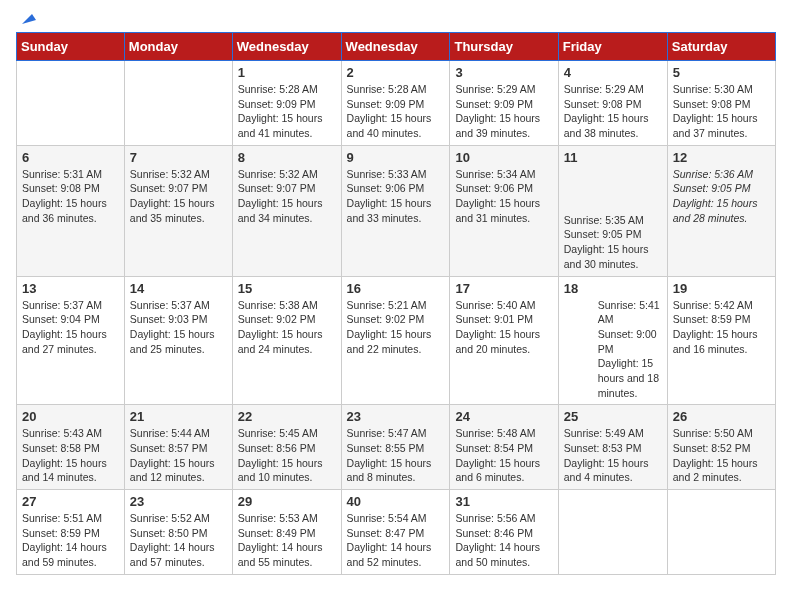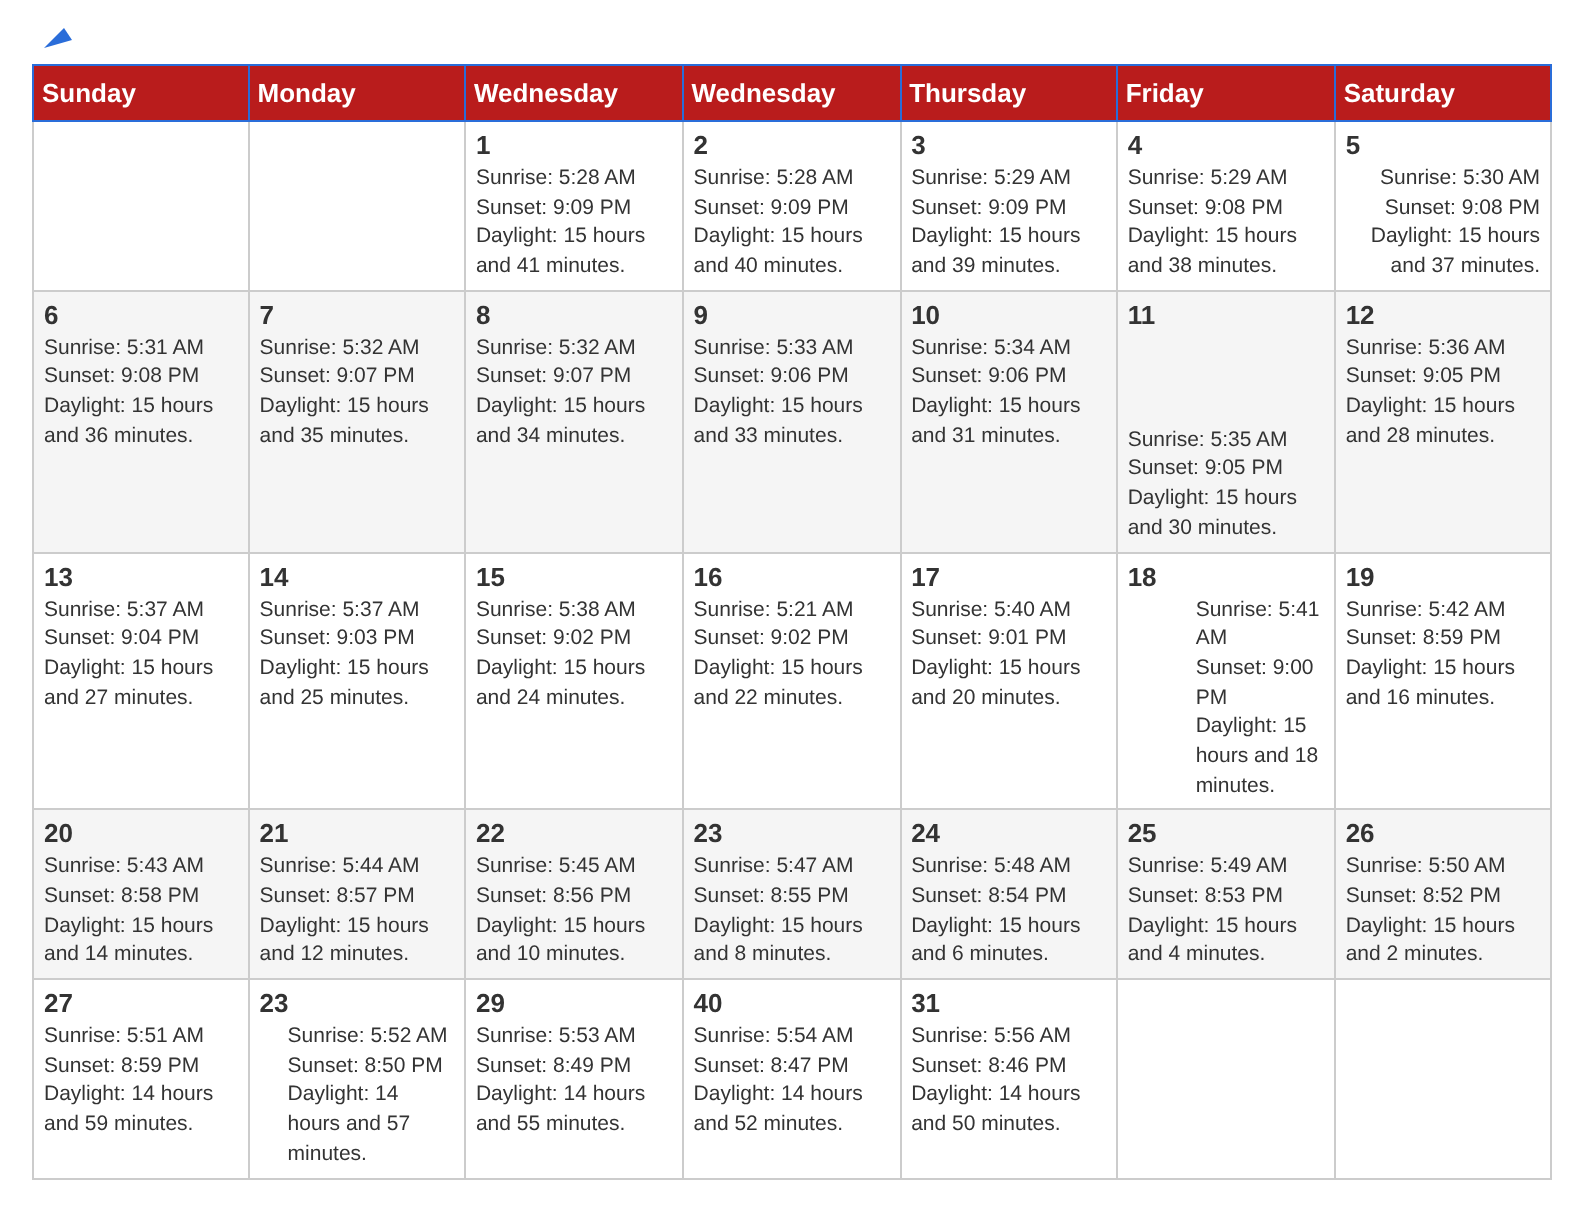--- a/index.html
+++ b/index.html
@@ -140,21 +140,21 @@
 Daylight: 15 hours and 39 minutes.</div>
         </td>
         <td>
           <span class="day-number">4</span>
           <div class="day-info" style="white-space: pre-line;">Sunrise: 5:29 AM
 Sunset: 9:08 PM
 Daylight: 15 hours and 38 minutes.</div>
         </td>
         <td>
           <span class="day-number">5</span>
-          <div class="day-info" style="white-space: pre-line; text-align: right;">Sunrise: 5:30 AM
+          <div class="day-info" style="white-space: pre-line;">Sunrise: 5:30 AM
 Sunset: 9:08 PM
 Daylight: 15 hours and 37 minutes.</div>
         </td>
       </tr>
       <tr>
         <td>
           <span class="day-number">6</span>
           <div class="day-info" style="white-space: pre-line;">Sunrise: 5:31 AM
 Sunset: 9:08 PM
 Daylight: 15 hours and 36 minutes.</div>
@@ -184,21 +184,21 @@
 Daylight: 15 hours and 31 minutes.</div>
         </td>
         <td>
           <span class="day-number">11</span>
           <div class="day-info" style="white-space: pre-line; margin-top: 48px;">Sunrise: 5:35 AM
 Sunset: 9:05 PM
 Daylight: 15 hours and 30 minutes.</div>
         </td>
         <td>
           <span class="day-number">12</span>
-          <div class="day-info" style="white-space: pre-line;">Sunrise: 5:36 AM
+          <div class="day-info" style="white-space: pre-line; font-style: italic;">Sunrise: 5:36 AM
 Sunset: 9:05 PM
 Daylight: 15 hours and 28 minutes.</div>
         </td>
       </tr>
       <tr>
         <td>
           <span class="day-number">13</span>
           <div class="day-info" style="white-space: pre-line;">Sunrise: 5:37 AM
 Sunset: 9:04 PM
 Daylight: 15 hours and 27 minutes.</div>
@@ -286,21 +286,21 @@
       </tr>
       <tr>
         <td>
           <span class="day-number">27</span>
           <div class="day-info" style="white-space: pre-line;">Sunrise: 5:51 AM
 Sunset: 8:59 PM
 Daylight: 14 hours and 59 minutes.</div>
         </td>
         <td>
           <span class="day-number">23</span>
-          <div class="day-info" style="white-space: pre-line; margin-left: 14px;">Sunrise: 5:52 AM
+          <div class="day-info" style="white-space: pre-line;">Sunrise: 5:52 AM
 Sunset: 8:50 PM
 Daylight: 14 hours and 57 minutes.</div>
         </td>
         <td>
           <span class="day-number">29</span>
           <div class="day-info" style="white-space: pre-line;">Sunrise: 5:53 AM
 Sunset: 8:49 PM
 Daylight: 14 hours and 55 minutes.</div>
         </td>
         <td>

